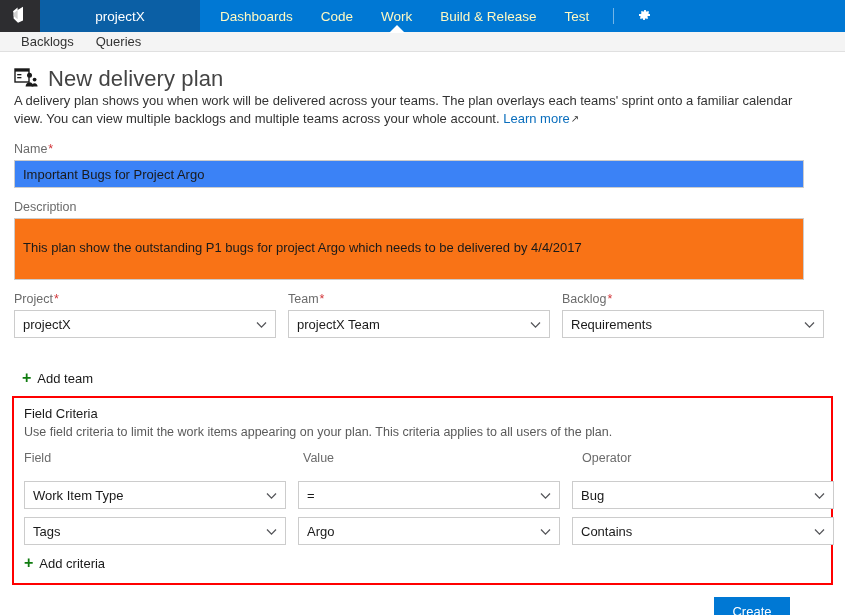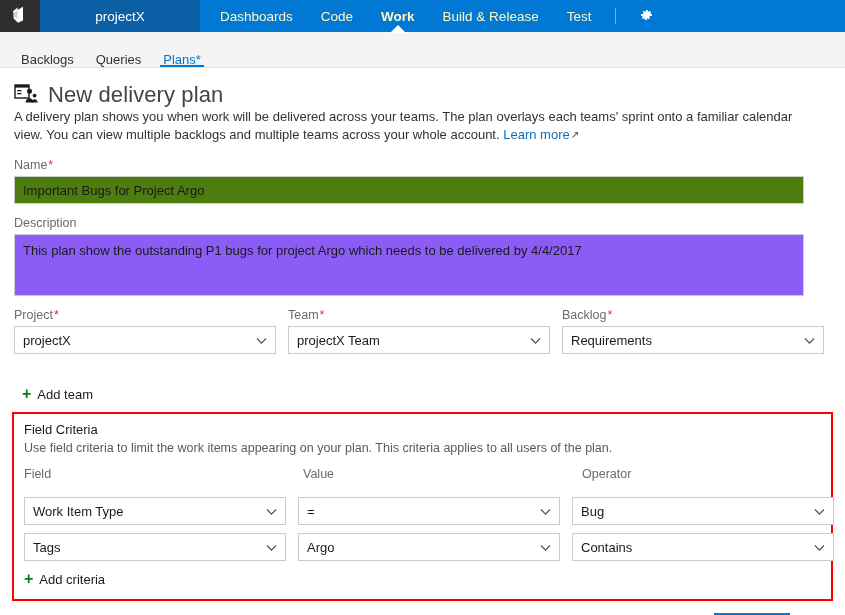--- a/index.html
+++ b/index.html
@@ -52,21 +52,21 @@
   .nav-item {
     display: flex;
     align-items: center;
     padding: 0 14px;
     color: #fef9c3;
     font-size: 13.5px;
     position: relative;
     cursor: pointer;
     white-space: nowrap;
   }
-  .nav-item.active { font-weight: bold; }
+  .nav-item.active { font-weight: normal; }
   .nav-item.active::after {
     content: "";
     position: absolute;
     left: 50%;
     bottom: -1px;
     transform: translateX(-50%);
     width: 0; height: 0;
     border-left: 8px solid transparent;
     border-right: 8px solid transparent;
     border-bottom: 8px solid #ffffff;
@@ -79,25 +79,25 @@
   }
   .gear-btn {
     display: flex;
     align-items: center;
     padding: 0 12px;
     cursor: pointer;
   }
 
   
   .subbar {
-    height: 36px;
+    height: 20px;
     background: #f4f4f4;
     border-bottom: 1px solid #e0e0e0;
     display: flex;
-    align-items: flex-end;
+    align-items: center;
     padding-left: 10px;
   }
   .subtab {
     display: flex;
     align-items: center;
     padding: 0 11px;
     font-size: 13px;
     color: #333333;
     cursor: pointer;
     position: relative;
@@ -151,36 +151,36 @@
     color: #6b6b6b;
     margin-bottom: 4px;
     display: block;
   }
   .req { color: #d13438; margin-left: 1px; }
 
   .txt-input {
     width: 790px;
     height: 28px;
     border: 1px solid #cccccc;
-    background: #4d7c0f;
+    background: #3b82f6;
     font-family: "Liberation Sans", sans-serif;
     font-size: 13px;
     color: #1a1a1a;
     padding: 0 8px;
     display: block;
   }
   .txt-area {
     width: 790px;
     height: 62px;
     border: 1px solid #cccccc;
-    background: #8b5cf6;
+    background: #f97316;
     font-family: "Liberation Sans", sans-serif;
     font-size: 13px;
     color: #1a1a1a;
-    padding: 7px 8px;
+    padding: 20px 8px;
     resize: none;
     display: block;
     line-height: 17px;
   }
   .group { margin-bottom: 12px; }
 
   
   .row3 {
     display: flex;
     gap: 12px;
@@ -306,21 +306,20 @@
         <path fill="#ffffff" d="M8 5.2a2.8 2.8 0 1 0 0 5.6 2.8 2.8 0 0 0 0-5.6zm0 4.3a1.5 1.5 0 1 1 0-3 1.5 1.5 0 0 1 0 3z"></path>
         <path fill="#ffffff" d="M14 7.1h-1.2a4.9 4.9 0 0 0-.5-1.2l.85-.85-1.2-1.2-.85.85a4.9 4.9 0 0 0-1.2-.5V3h-1.8v1.2a4.9 4.9 0 0 0-1.2.5l-.85-.85-1.2 1.2.85.85a4.9 4.9 0 0 0-.5 1.2H3v1.8h1.2c.1.42.27.82.5 1.2l-.85.85 1.2 1.2.85-.85c.38.23.78.4 1.2.5V13h1.8v-1.2c.42-.1.82-.27 1.2-.5l.85.85 1.2-1.2-.85-.85c.23-.38.4-.78.5-1.2H14V7.1z"></path>
       </svg>
     </span>
   </div>
 </div>
 
 <div class="subbar">
   <div class="subtab">Backlogs</div>
   <div class="subtab">Queries</div>
-  <div class="subtab active">Plans*</div>
 </div>
 
 <div class="page">
 
   <div class="page-title-row">
     <span class="title-icon">
       <svg width="24" height="22" viewBox="0 0 24 22">
         <rect x="1" y="2" width="14" height="13" fill="none" stroke="#1a1a1a" stroke-width="1.4"></rect>
         <rect x="1" y="2" width="14" height="2.6" fill="#1a1a1a"></rect>
         <rect x="3.2" y="7" width="4.2" height="1.3" fill="#1a1a1a"></rect>

